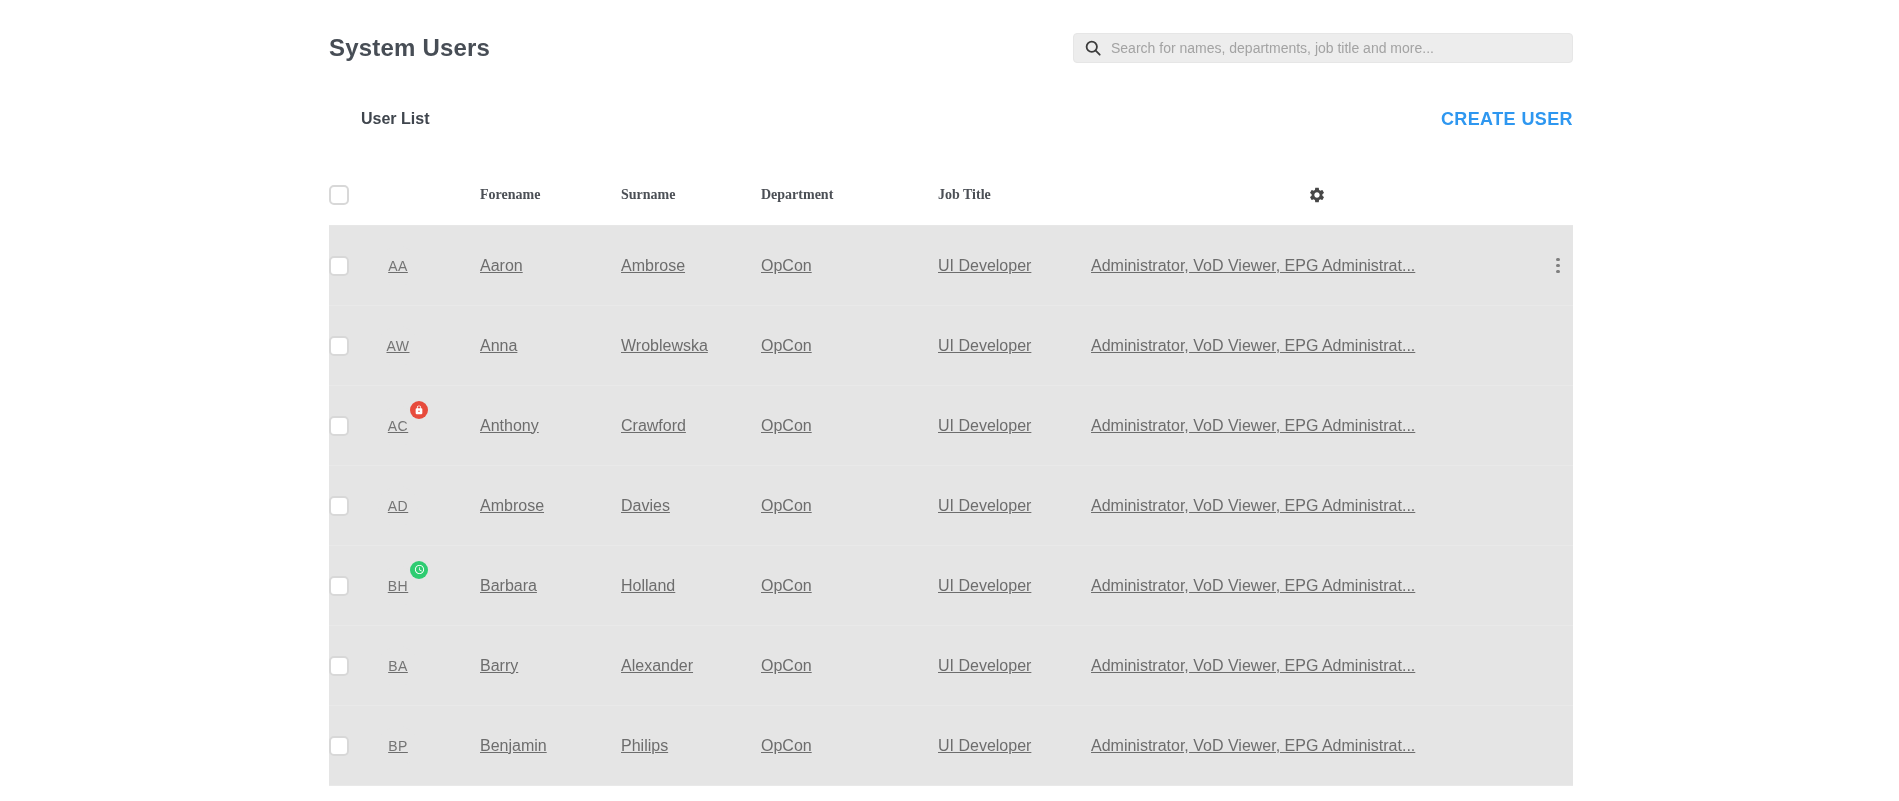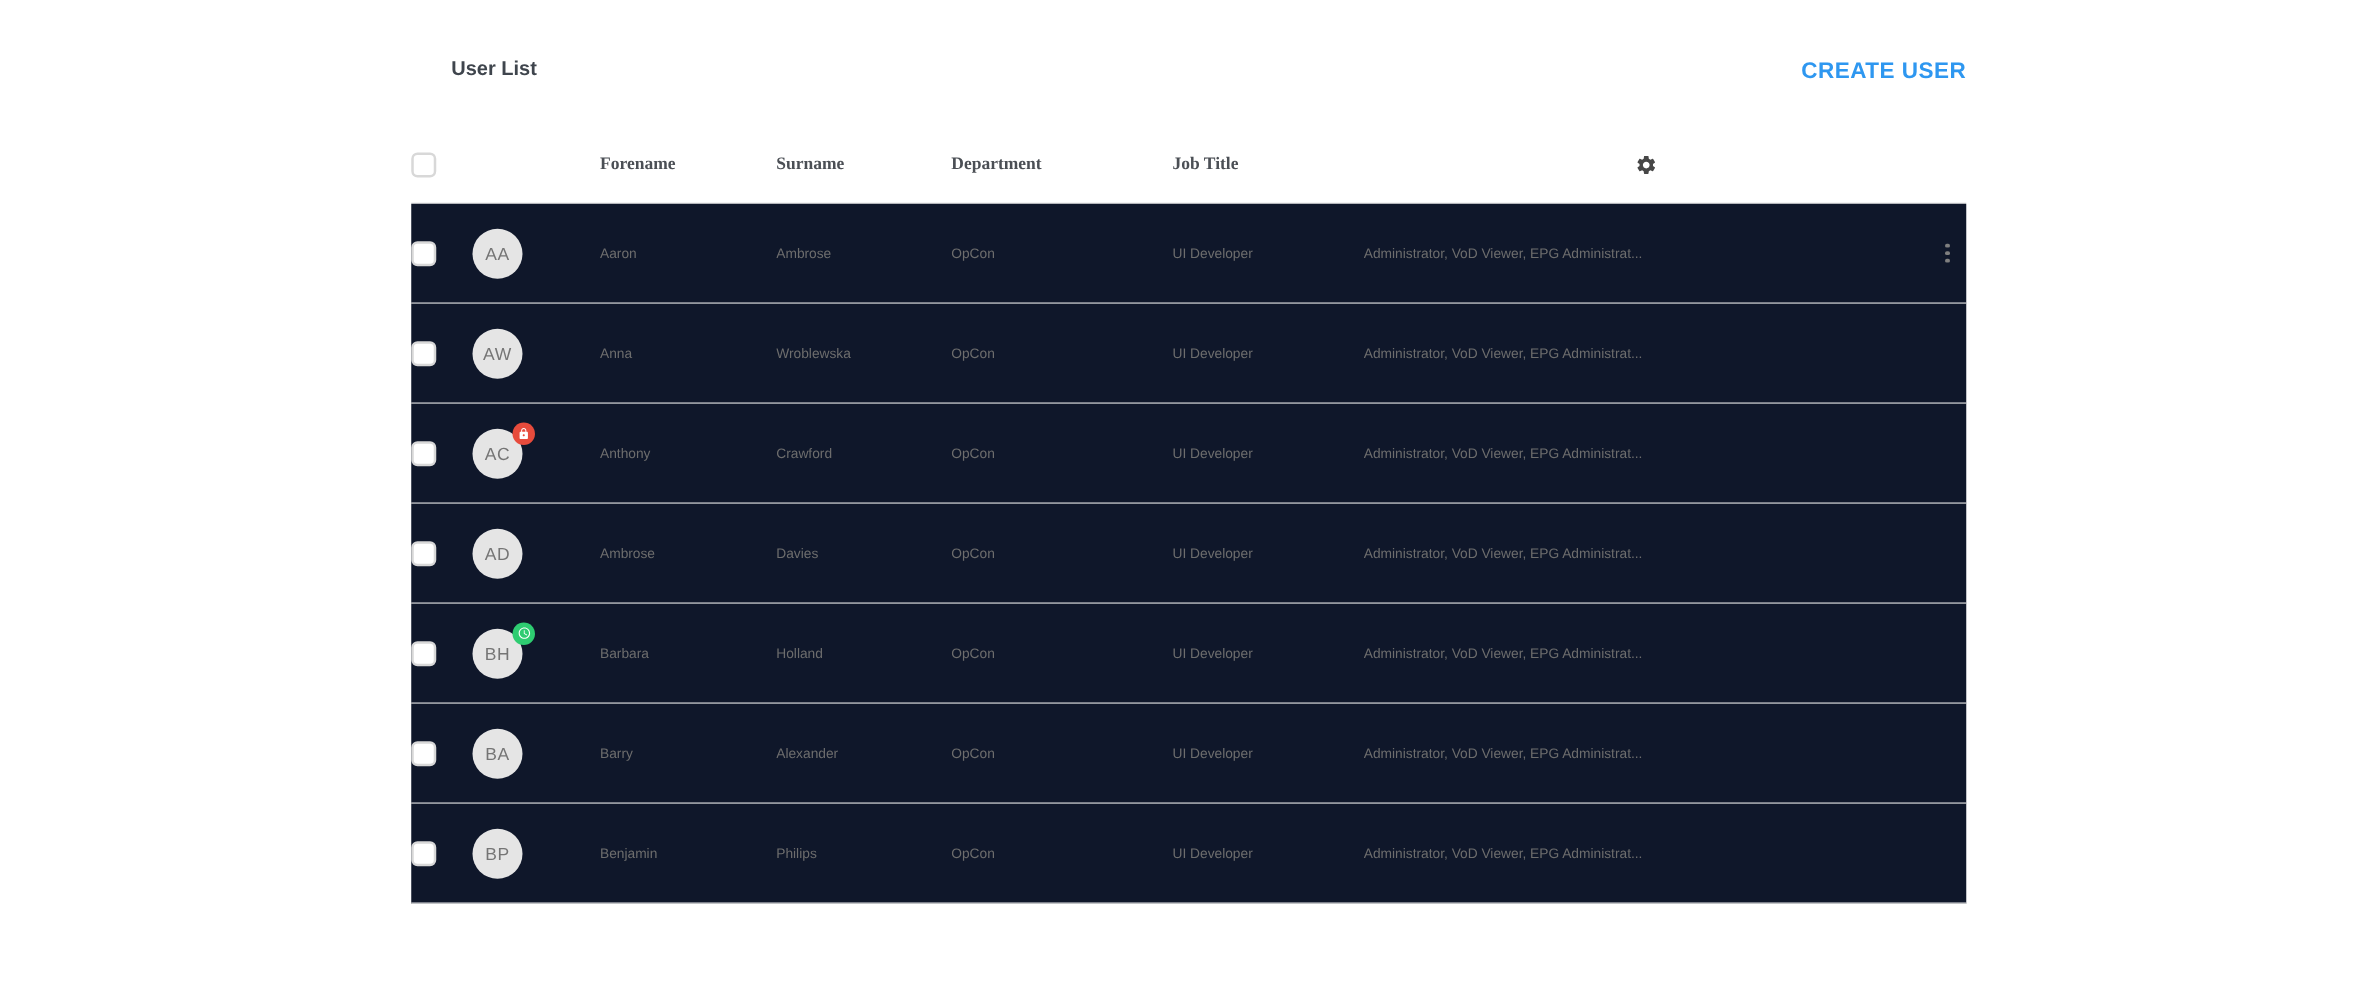--- a/index.html
+++ b/index.html
@@ -31,22 +31,22 @@
   }
 
   
   .grid {
     display: grid;
     grid-template-columns: 20px 131px 141px 140px 177px 153px 452px 30px;
     align-items: center;
   }
   .table-header { height: 61px; margin-top: 32px; border-bottom: 1px solid #e7e7e7; }
   .table-header .col-label { font-size: 14px; font-weight: bold; color: #4b4f55; font-family: Liberation Serif, serif; }
-  .user-row { height: 80px; border-bottom: 1px solid #e9e9e9; background: #0f172a; }
-  .cell { font-size: 11px; color: #6d6d6d; white-space: nowrap; overflow: hidden; }
+  .user-row { height: 80px; border-bottom: 1px solid #e9e9e9; background: #e5e5e5; text-decoration: underline; }
+  .cell { font-size: 16px; color: #6d6d6d; white-space: nowrap; overflow: hidden; }
 
   
   .checkbox {
     width: 20px; height: 20px; border: 2px solid #d8d8d8; border-radius: 5px;
     background: #fff; cursor: pointer;
   }
 
   
   .avatar-cell { padding-left: 29px; }
   .avatar {
@@ -65,20 +65,30 @@
   .actions-cell { display: flex; align-items: center; justify-content: center; }
   .gear-btn { background: none; border: none; cursor: pointer; display: flex; padding: 0; }
   .kebab { display: flex; flex-direction: column; gap: 2.5px; cursor: pointer; background: none; border: none; padding: 4px 6px; }
   .kebab i { width: 3.5px; height: 3.5px; border-radius: 50%; background: #7f7f7f; display: block; }
 </style>
 </head>
 <body>
 
 <div class="content">
 
+  <div class="top-bar">
+    <h1 class="page-title">System Users</h1>
+    <div class="search-box">
+      <svg width="18" height="18" viewBox="0 0 22 22" fill="none">
+        <circle cx="9.5" cy="9.5" r="6.3" stroke="#3c3c3c" stroke-width="2.2"></circle>
+        <line x1="14.3" y1="14.3" x2="19.2" y2="19.2" stroke="#3c3c3c" stroke-width="2.2" stroke-linecap="round"></line>
+      </svg>
+      <input type="text" placeholder="Search for names, departments, job title and more..." style="">
+    </div>
+  </div>
 
   <div class="section-bar">
     <h2 class="section-title">User List</h2>
     <button class="create-user">CREATE USER</button>
   </div>
 
   <div class="grid table-header">
     <div class="checkbox"></div>
     <div class="avatar-cell"></div>
     <div class="col-label">Forename</div>

